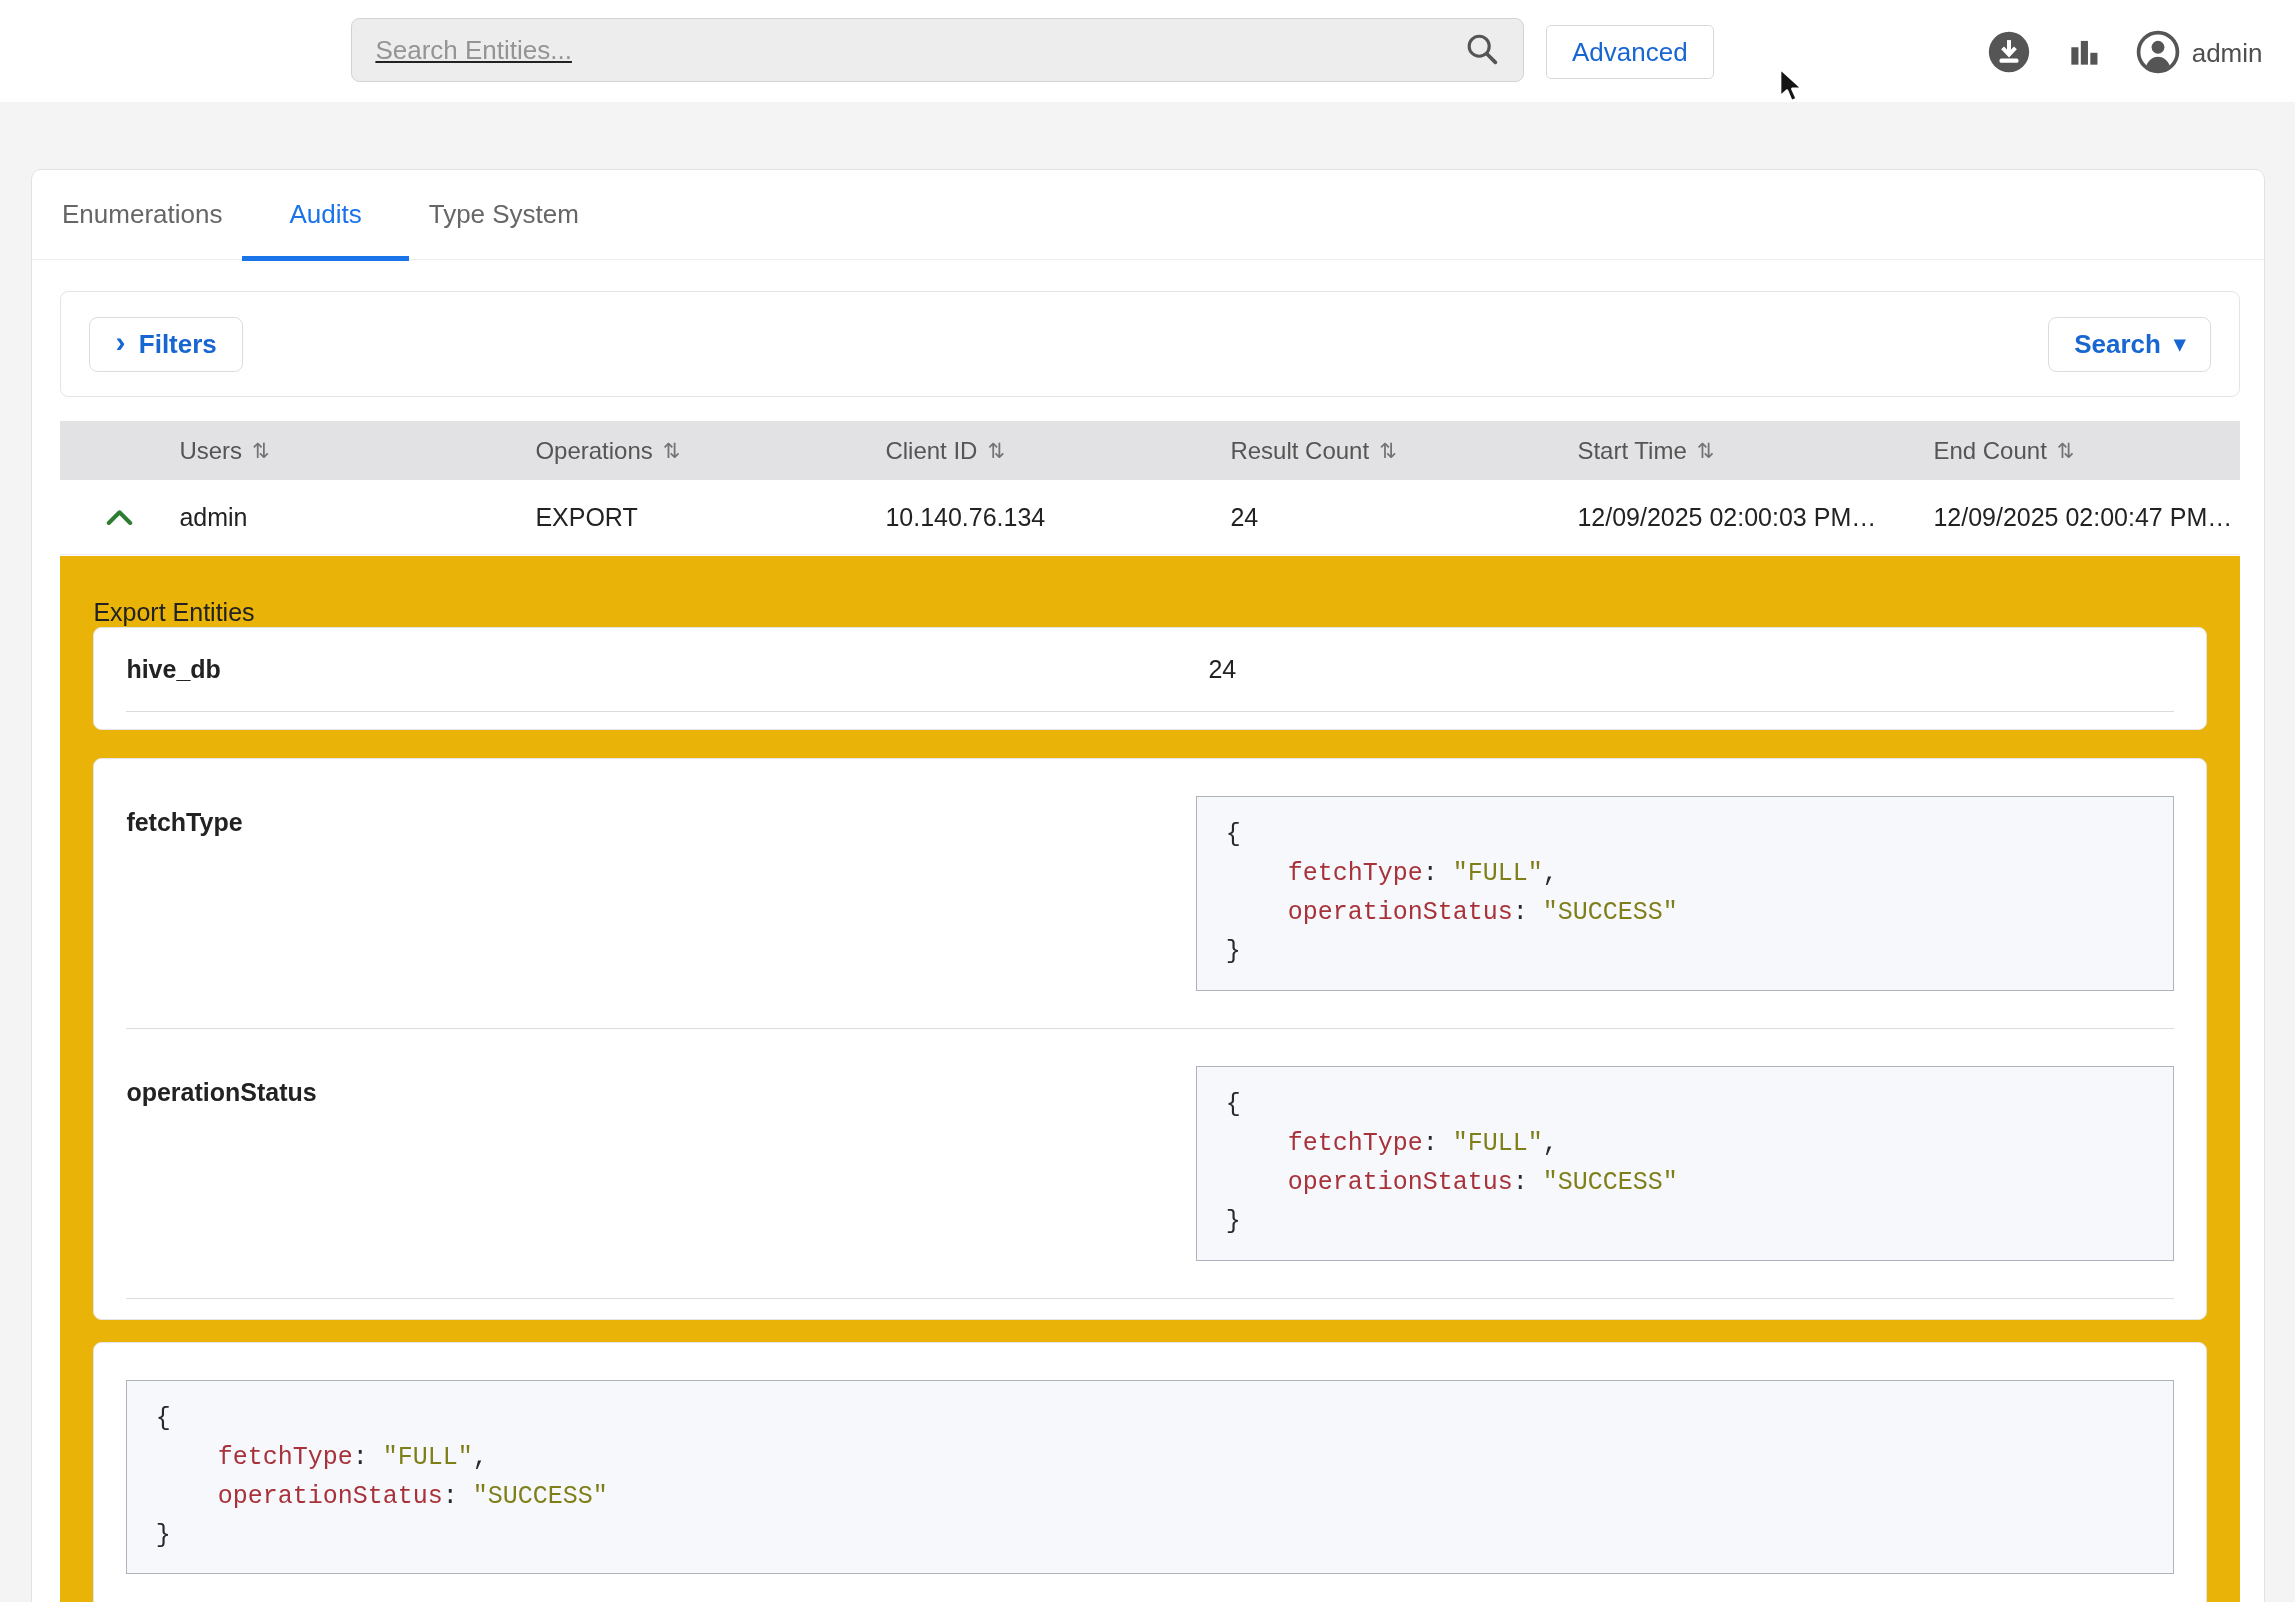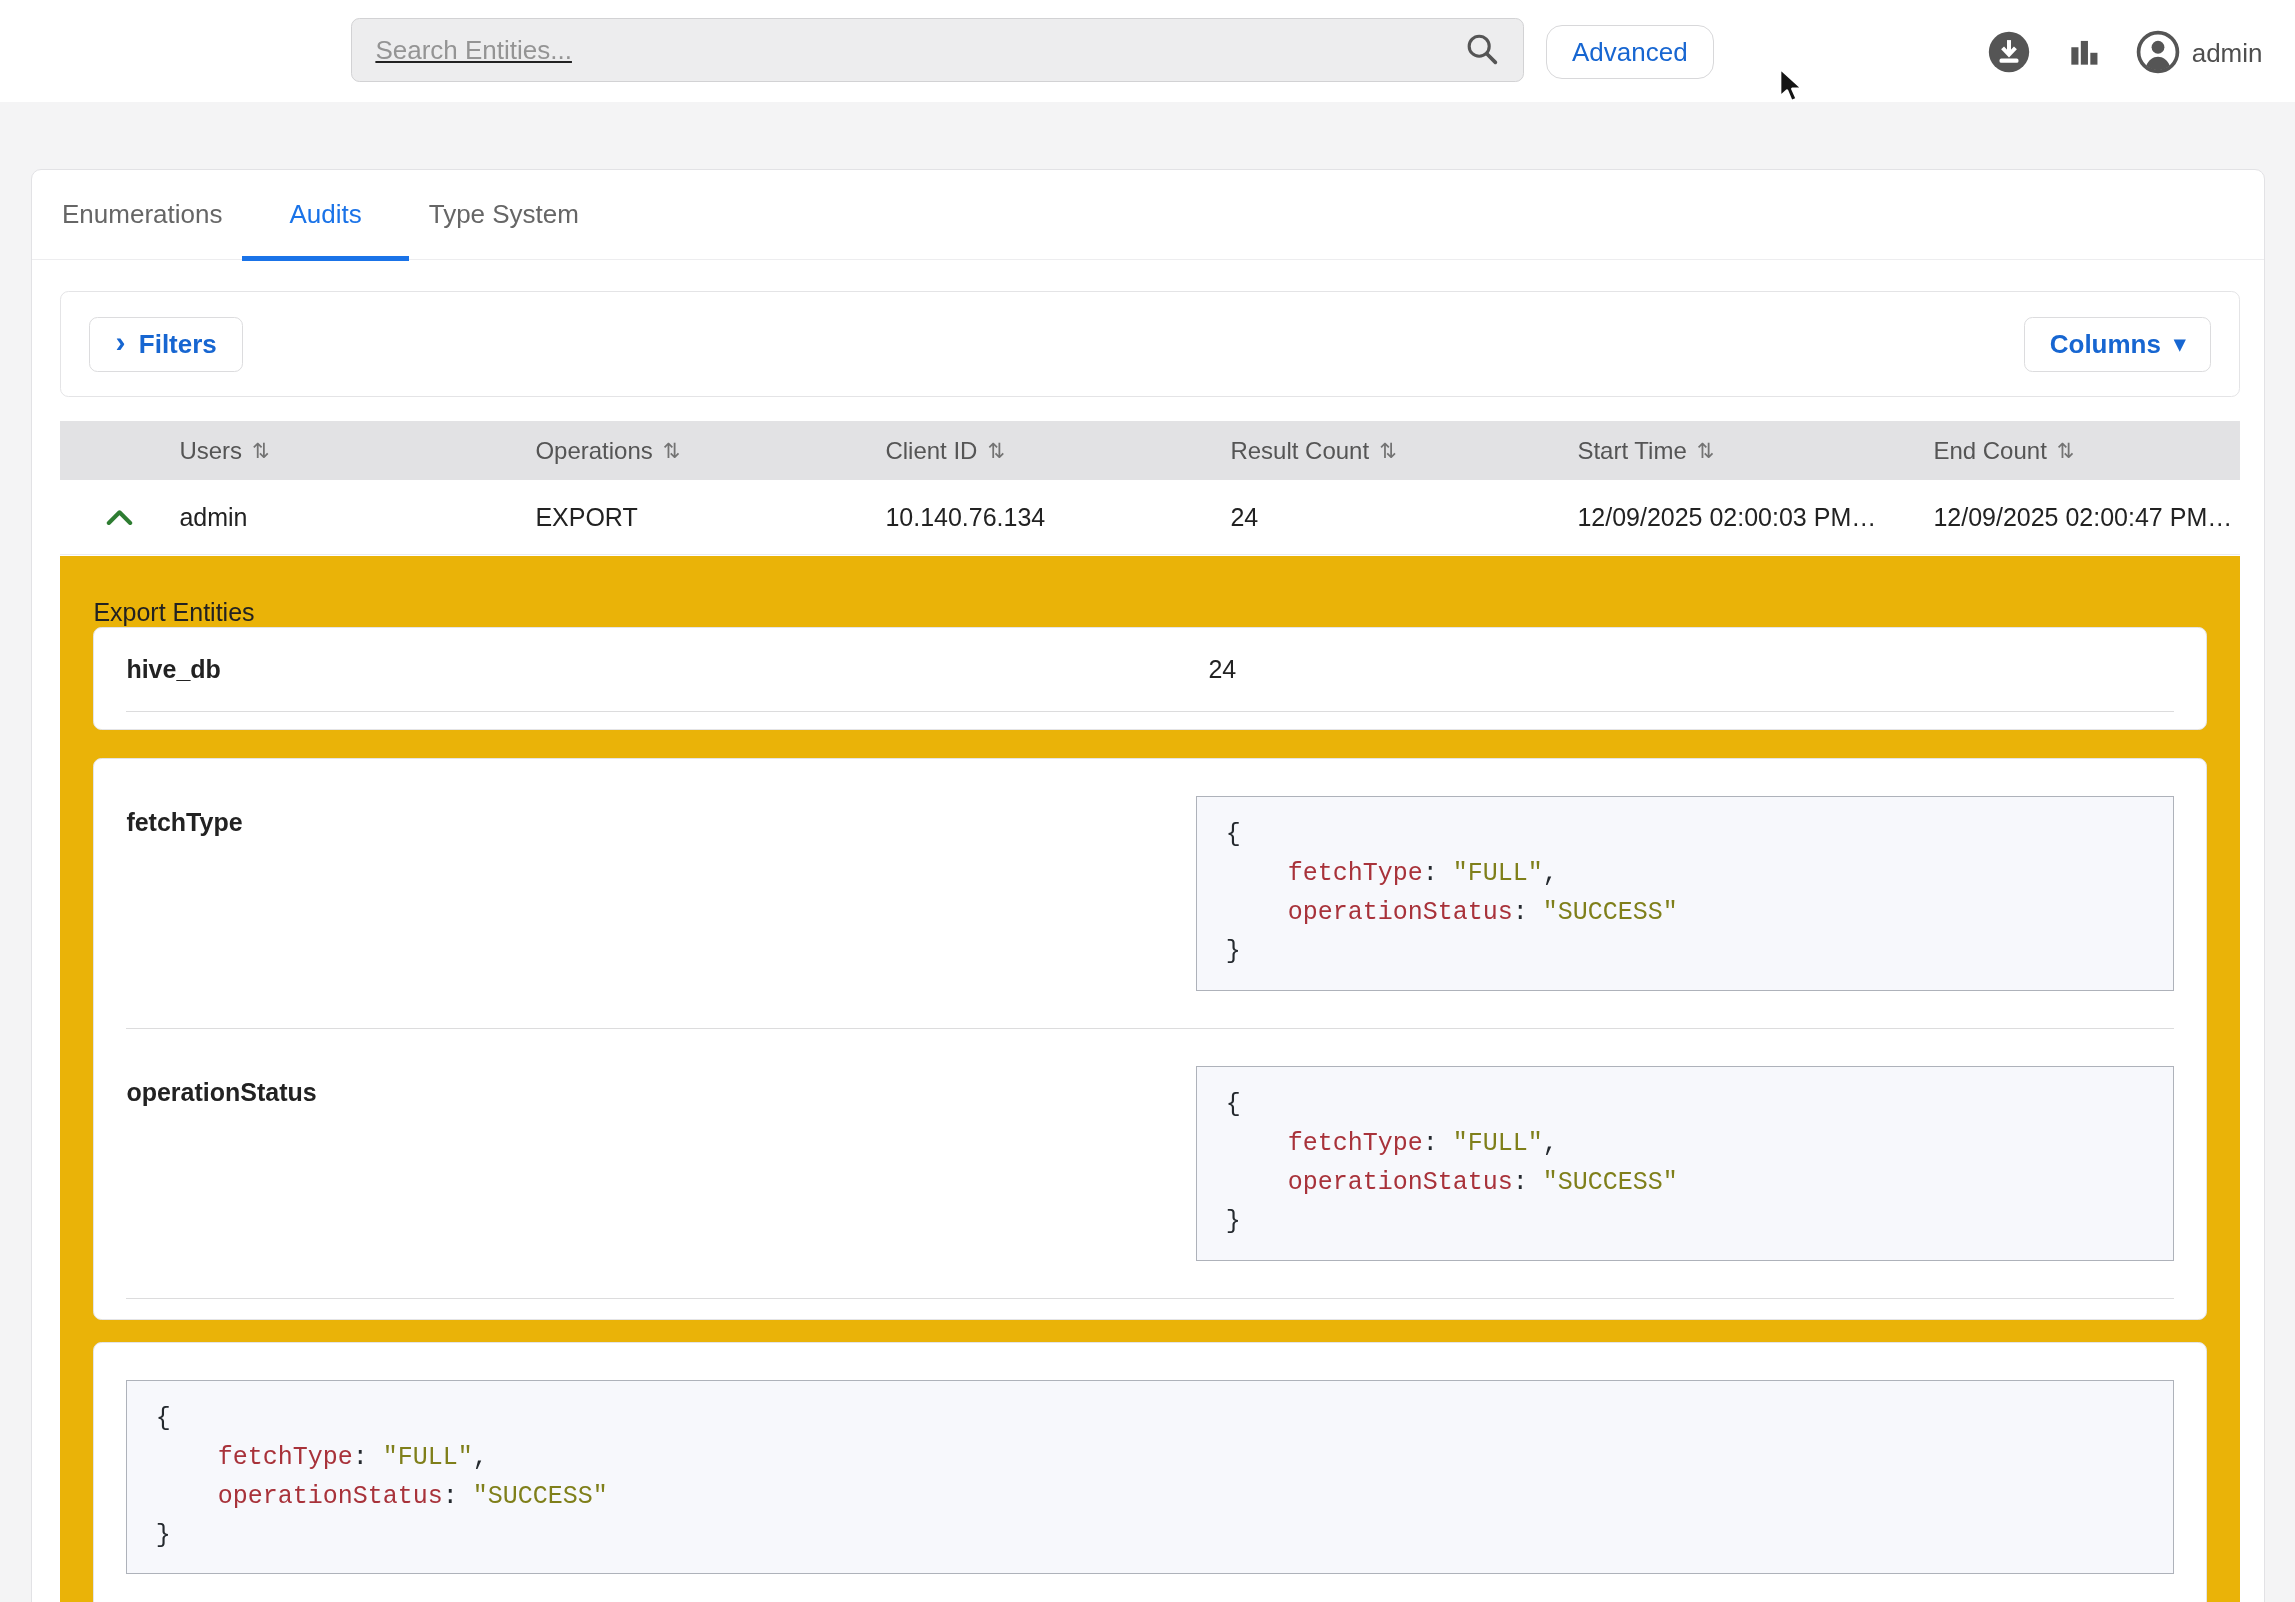--- a/index.html
+++ b/index.html
@@ -17,21 +17,21 @@
     background:#ededee; border:1.7px solid #d2d2d4; border-radius:8.4px;
     display:flex; align-items:center; padding:0 23.4px;text-decoration:underline;
   }
   .searchbox input {
     flex:1; border:0; background:transparent; outline:none;
     font-size:26px; color:#444; font-family:inherit;
   }
   .searchbox input::placeholder { color:#949494; }
   .advanced-btn {
     position:absolute; left:1546px; top:25px; height:54px; padding:4px 25px;
-    background:#fff; border:1.7px solid #d8d8da; border-radius:16px;
+    background:#fff; border:1.7px solid #d8d8da; border-radius:5px;
     color:#1766d1; font-size:26px; display:flex; align-items:center; cursor:pointer;
   }
   .tb-icon { position:absolute; cursor:pointer; }
   .icon-download { left:1987px; top:30px; }
   .icon-chart { left:2065px; top:33px; }
   .user-group { position:absolute; left:2136px; top:30px; display:flex; align-items:center; gap:11.7px; cursor:pointer; }
   .user-name { font-size:26px; color:#4f4f4f; }
 
   
   .cursor { position:absolute; left:1773px; top:67px; z-index:99; pointer-events:none; }
@@ -153,21 +153,21 @@
     <div class="tab active">Audits</div>
     <div class="tab">Type System</div>
   </div>
 
   <div class="toolbar">
     <button class="btn">
       <span class="chev">›</span>
       <span>Filters</span>
     </button>
     <button class="btn">
-      <span>Columns</span>
+      <span>Search</span>
       <span class="caret">▾</span>
     </button>
   </div>
 
   <div class="audit-table">
     <div class="thead grid-cols">
       <div></div>
       <div class="th">
         <span>Users</span>
         <span class="sort">⇅</span>

